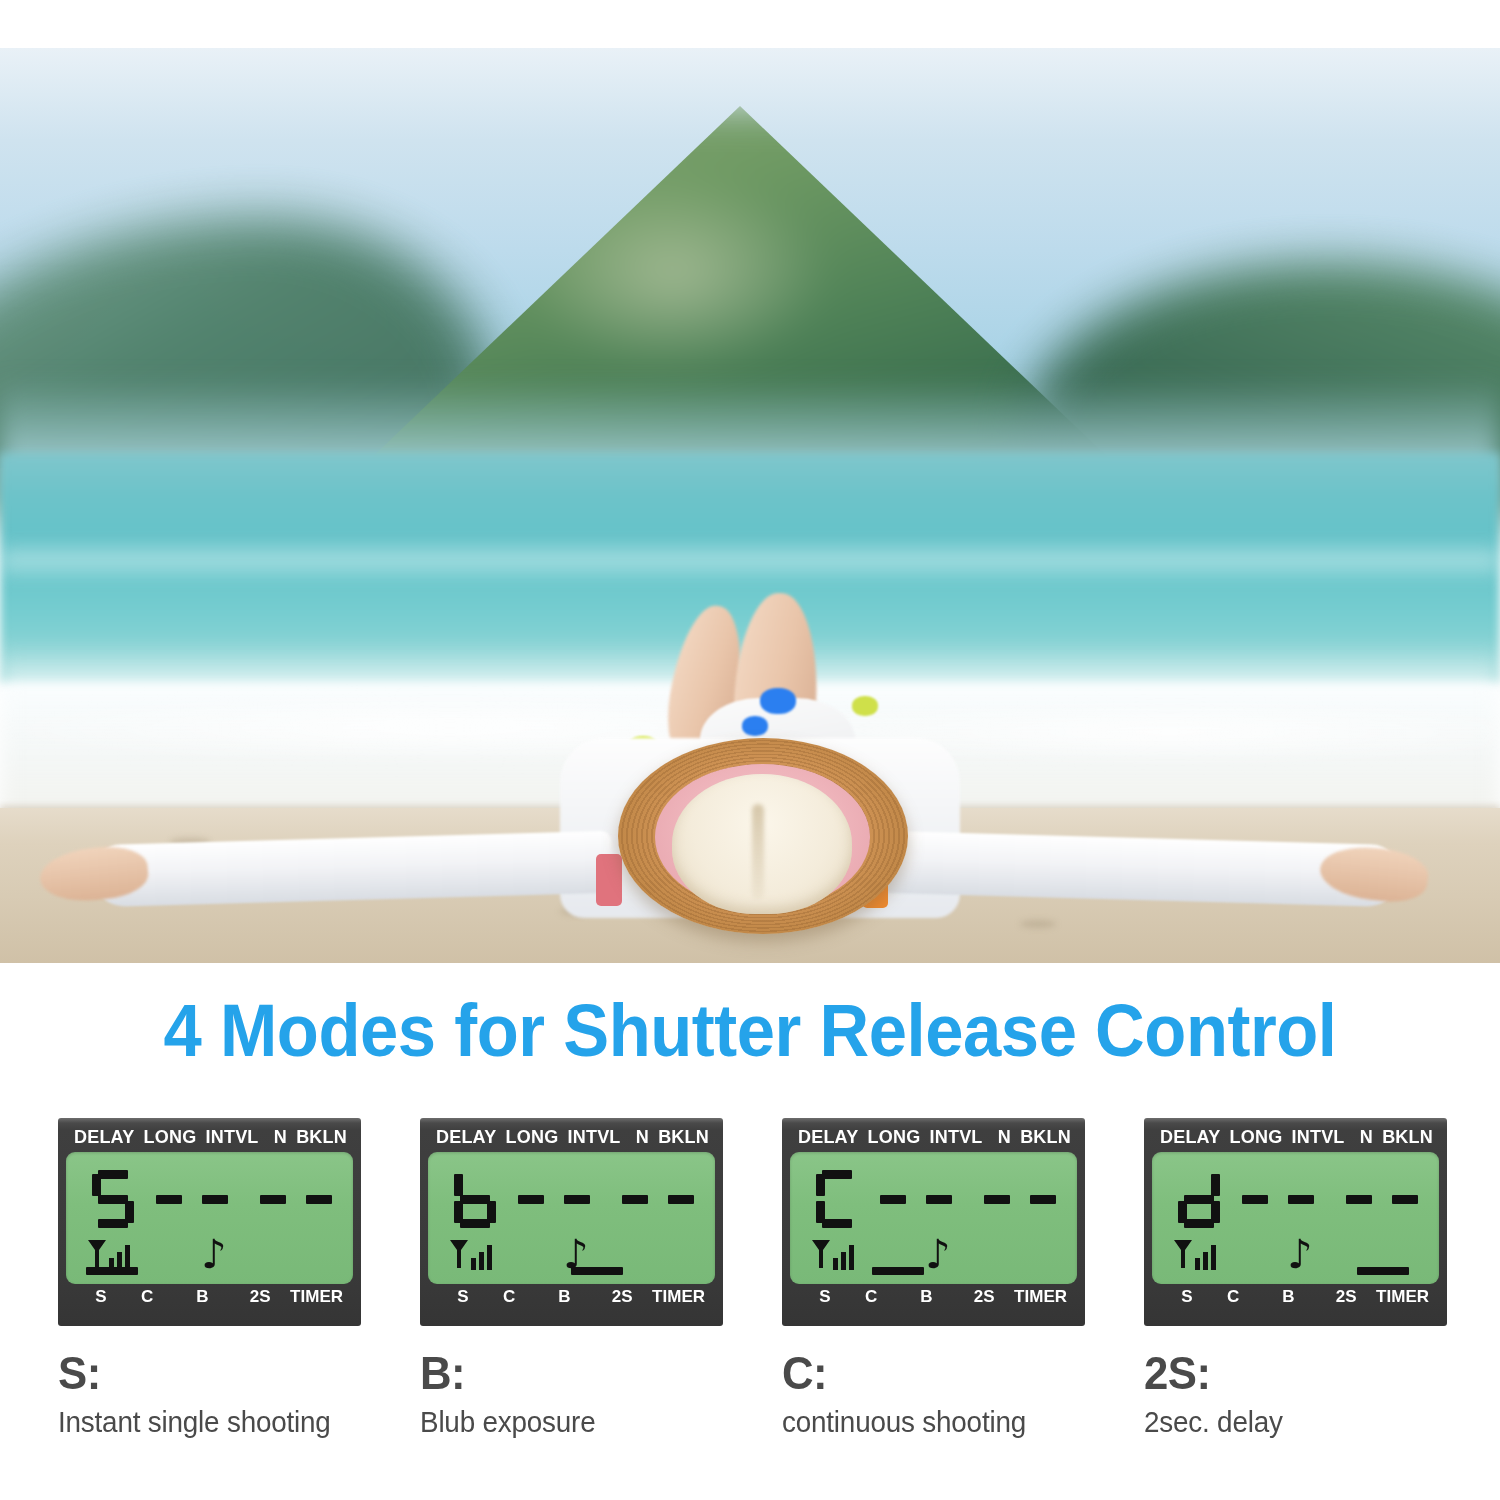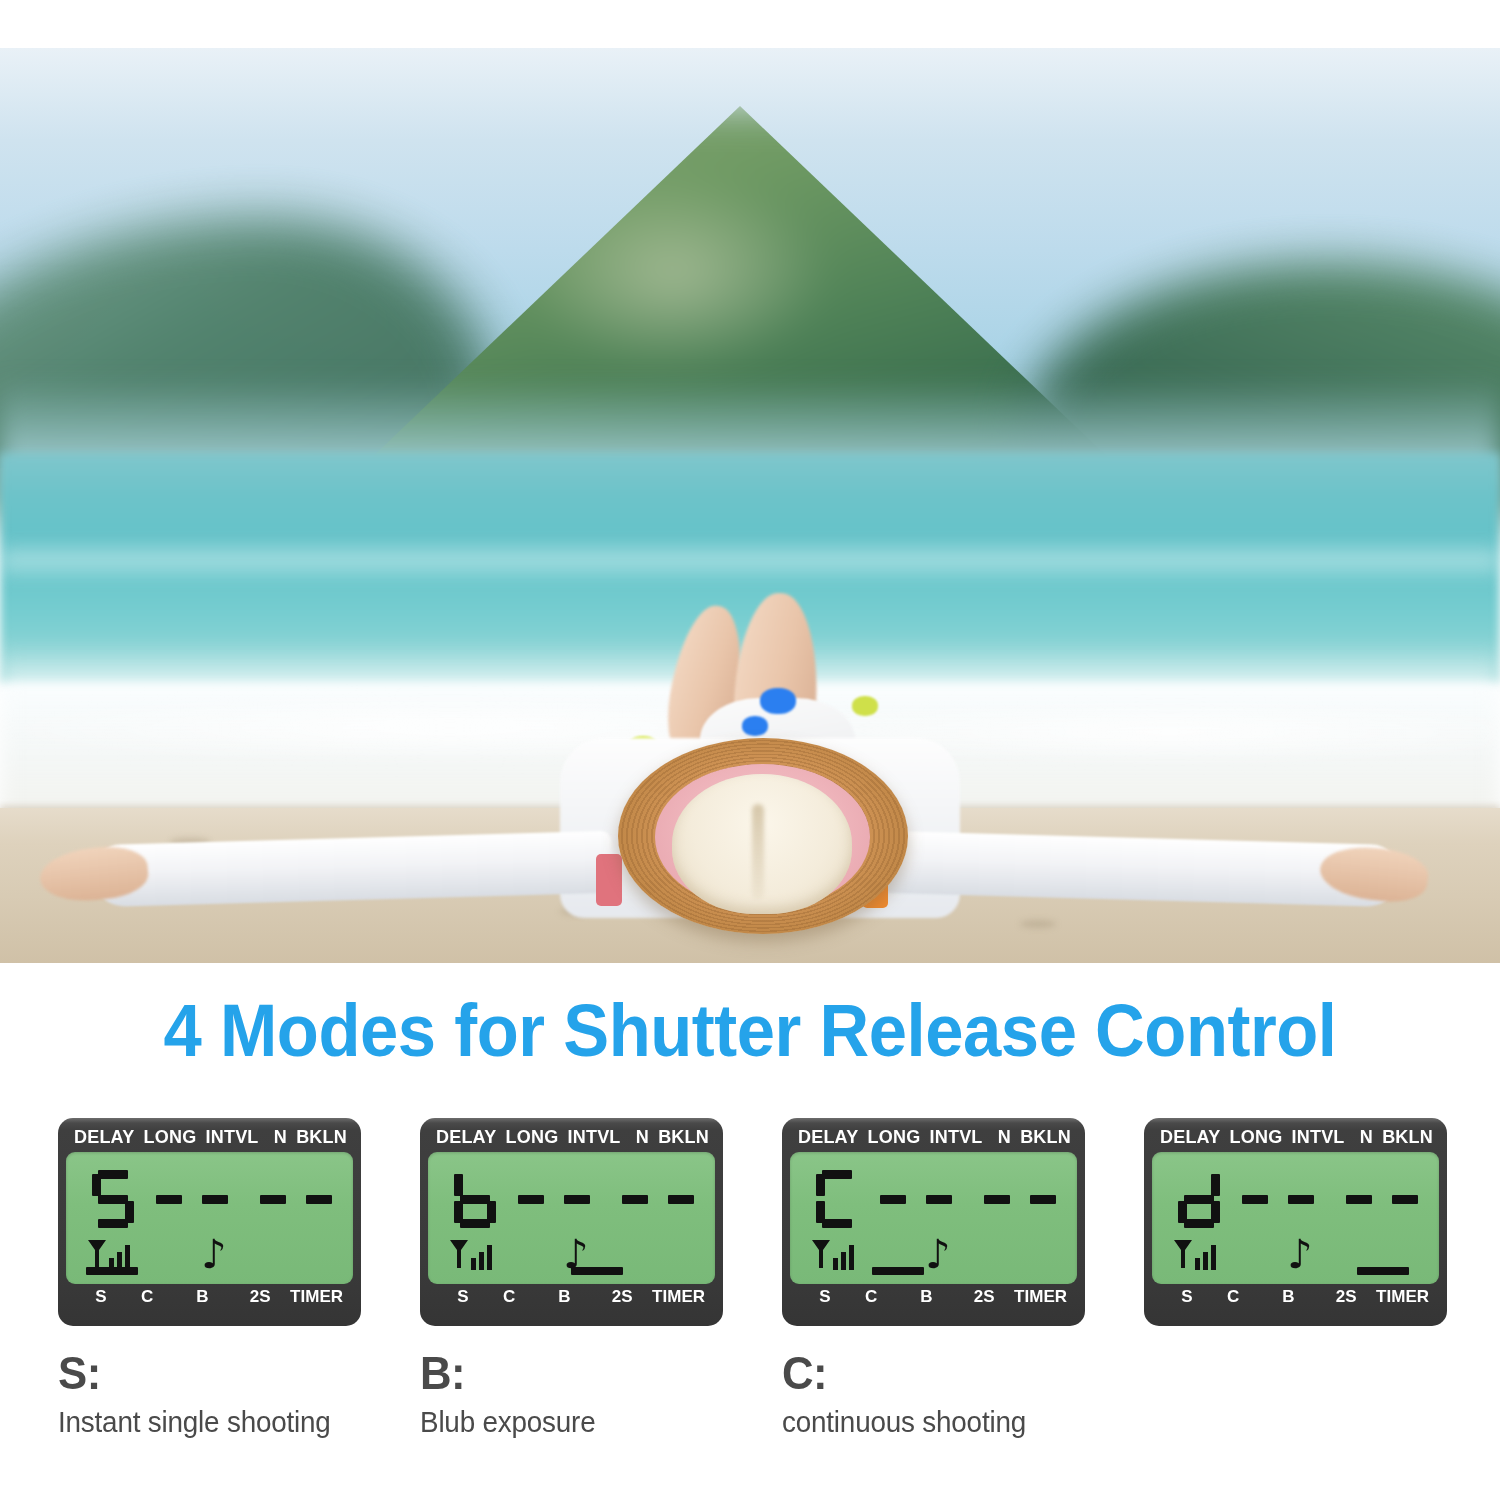--- a/index.html
+++ b/index.html
@@ -146,21 +146,21 @@
     font-family:"Liberation Sans", sans-serif;
     transform:scaleX(0.93); transform-origin:50% 50%;
     white-space:nowrap;
   }
 
   
   #panels { position:absolute; left:0; top:1118px; width:1500px; height:210px; }
   .panel {
     position:absolute; top:0; width:303px; height:208px;
     background:linear-gradient(180deg,#6d6d6d 0%, #4a4a4a 5px, #3f3f3f 12px, #3a3a3a 70%, #353535 100%);
-    border-radius:15px;
+    border-radius:3px;
     padding:4px 8px 0 8px;
   }
   .panel.p1 { left:58px; }
   .panel.p2 { left:420px; }
   .panel.p3 { left:782px; }
   .panel.p4 { left:1144px; }
 
   .top-labels {
     height:30px; display:flex; align-items:center; justify-content:space-between;
     padding:0 6px 0 8px;
@@ -474,13 +474,17 @@
     <div class="cap-desc">Instant single shooting</div>
   </div>
   <div class="cap c2">
     <div class="cap-key">B:</div>
     <div class="cap-desc">Blub exposure</div>
   </div>
   <div class="cap c3">
     <div class="cap-key">C:</div>
     <div class="cap-desc">continuous shooting</div>
   </div>
+  <div class="cap c4">
+    <div class="cap-key">2S:</div>
+    <div class="cap-desc">2sec. delay</div>
+  </div>
 </div>
 
 </body></html>

